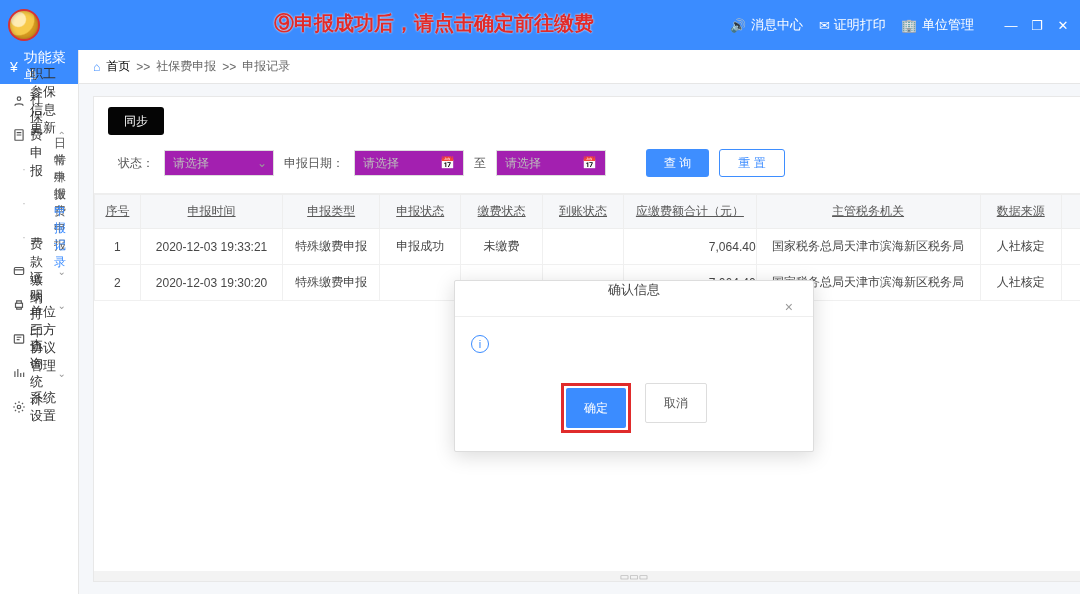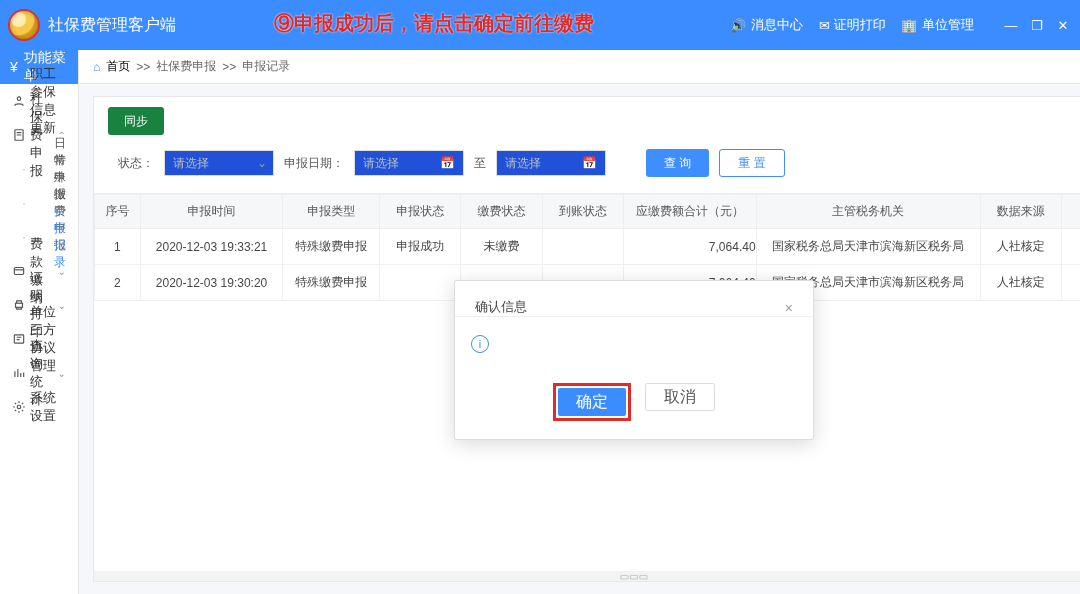--- a/index.html
+++ b/index.html
@@ -65,87 +65,86 @@
   .breadcrumb-bar .home-icon { color: #3b8cff; }
   .breadcrumb-bar .crumb.link { color: #000000; cursor: pointer; font-family: Liberation Serif, serif; }
 
   .panel { margin: 12px 14px; background: #fff; border: 1px solid #e8e8e8; flex: 1; display: flex; flex-direction: column; overflow: hidden; }
 
   .tabs-row { display: flex; align-items: center; padding: 10px 14px 0 14px; gap: 14px; }
   .tab-btn {
     height: 28px; padding: 0 16px; border-radius: 3px; font-size: 12px;
     display: inline-flex; align-items: center; cursor: pointer;
   }
-  .tab-btn.primary { background: #15803d; color: #fff; }
+  .tab-btn.primary { background: #000000; color: #fff; }
   .tab-btn.secondary { color: #3b8cff; }
 
   .filter-row { display: flex; align-items: center; gap: 10px; padding: 14px 24px 16px 24px; border-bottom: 1px solid #eee; }
   .filter-row .lbl { color: #555; }
   .filter-row .select, .filter-row .date {
     border: 1px solid #ddd; height: 26px; display: inline-flex; align-items: center;
-    padding: 0 8px; color: #bbb; font-size: 12px; background: #1d4ed8; position: relative;
+    padding: 0 8px; color: #bbb; font-size: 12px; background: #a21caf; position: relative;
   }
   .filter-row .select { width: 110px; }
   .filter-row .select::after { content: "⌄"; position: absolute; right: 6px; color: #999; }
   .filter-row .date { width: 110px; }
   .filter-row .date .cal { margin-left: auto; color: #bbb; }
   .filter-row .btn {
     height: 28px; padding: 0 18px; border-radius: 3px; font-size: 12px; cursor: pointer;
     display: inline-flex; align-items: center;
   }
   .filter-row .btn.search { background: #3b8cff; color: #fff; }
   .filter-row .btn.reset { border: 1px solid #3b8cff; color: #3b8cff; background: #fff; }
 
   .table-wrap { overflow-x: auto; flex: 1; position: relative; }
   table { border-collapse: collapse; width: 1080px; table-layout: fixed; }
   thead th {
     background: #f6f7f9; font-weight: 400; color: #555; font-size: 12px;
-    border: 1px solid #eee; height: 34px; text-align: center; white-space: nowrap; overflow: hidden;
+    border: 1px solid #eee; height: 34px; text-align: center; white-space: nowrap; overflow: hidden; text-decoration: underline;
   }
   tbody td {
     border: 1px solid #f0f0f0; height: 36px; text-align: center; font-size: 12px; color: #444;
     white-space: nowrap; overflow: hidden; text-overflow: ellipsis;
   }
   tbody td.num-right { text-align: right; padding-right: 0; }
 
   .foot-scroll { height: 10px; background: #f3f3f3; display:flex; align-items:center; justify-content:center; color:#aaa; font-size:10px; }
 
   
   .modal-mask {
     position: absolute; left: 0; right: 0; top: 0; bottom: 0;
     background: rgba(255,255,255,.02);
     display: flex; align-items: flex-start; justify-content: center;
   }
   .modal {
     margin-top: 230px;
     width: 360px; background: #fff; border: 1px solid #ddd; border-radius: 2px;
     box-shadow: 0 4px 20px rgba(0,0,0,.15);
   }
-  .modal-head { height: 36px; display: flex; align-items: flex-end; padding: 0 20px; font-size: 13px; color: #444; border-bottom: 1px solid #eee; }
+  .modal-head { height: 36px; display: flex; align-items: center; padding: 0 20px; font-size: 13px; color: #444; border-bottom: 1px solid #eee; flex-direction: column; }
   .modal-head .x { margin-left: auto; color: #999; cursor: pointer; font-size: 14px; }
   .modal-body { padding: 18px 16px; display: flex; gap: 10px; align-items: flex-start; font-size: 12px; color: #555; }
   .modal-body .info-ico {
     width: 18px; height: 18px; border: 1.5px solid #3b8cff; border-radius: 50%;
     display: inline-flex; align-items: center; justify-content: center; color: #3b8cff; font-size: 11px; flex-shrink: 0;
   }
   .modal-foot { padding: 12px 0 18px 0; display: flex; justify-content: center; gap: 14px; }
   .modal-foot .m-btn {
-    height: 28px; padding: 0 18px; border-radius: 2px; font-size: 16px; cursor: pointer;
+    height: 40px; padding: 0 18px; border-radius: 2px; font-size: 12px; cursor: pointer;
     display: inline-flex; align-items: center;
   }
   .m-btn.ok { background: #3b8cff; color: #fff; position: relative; }
   .ok-highlight { border: 3px solid #e02b2b; padding: 2px; display: inline-flex; }
   .m-btn.cancel { border: 1px solid #ddd; color: #555; background: #fff; }
 </style>
 </head>
 <body>
 
 <div class="header">
   <div class="logo-badge"></div>
-  <div class="app-title">社保费管理客户端</div>
   <div class="instruction">⑨申报成功后，请点击确定前往缴费</div>
   <div class="right-side">
     <div class="link">
       <span>🔊</span>
       <span>消息中心</span>
     </div>
     <div class="link">
       <span>✉</span>
       <span>证明打印</span>
     </div>

